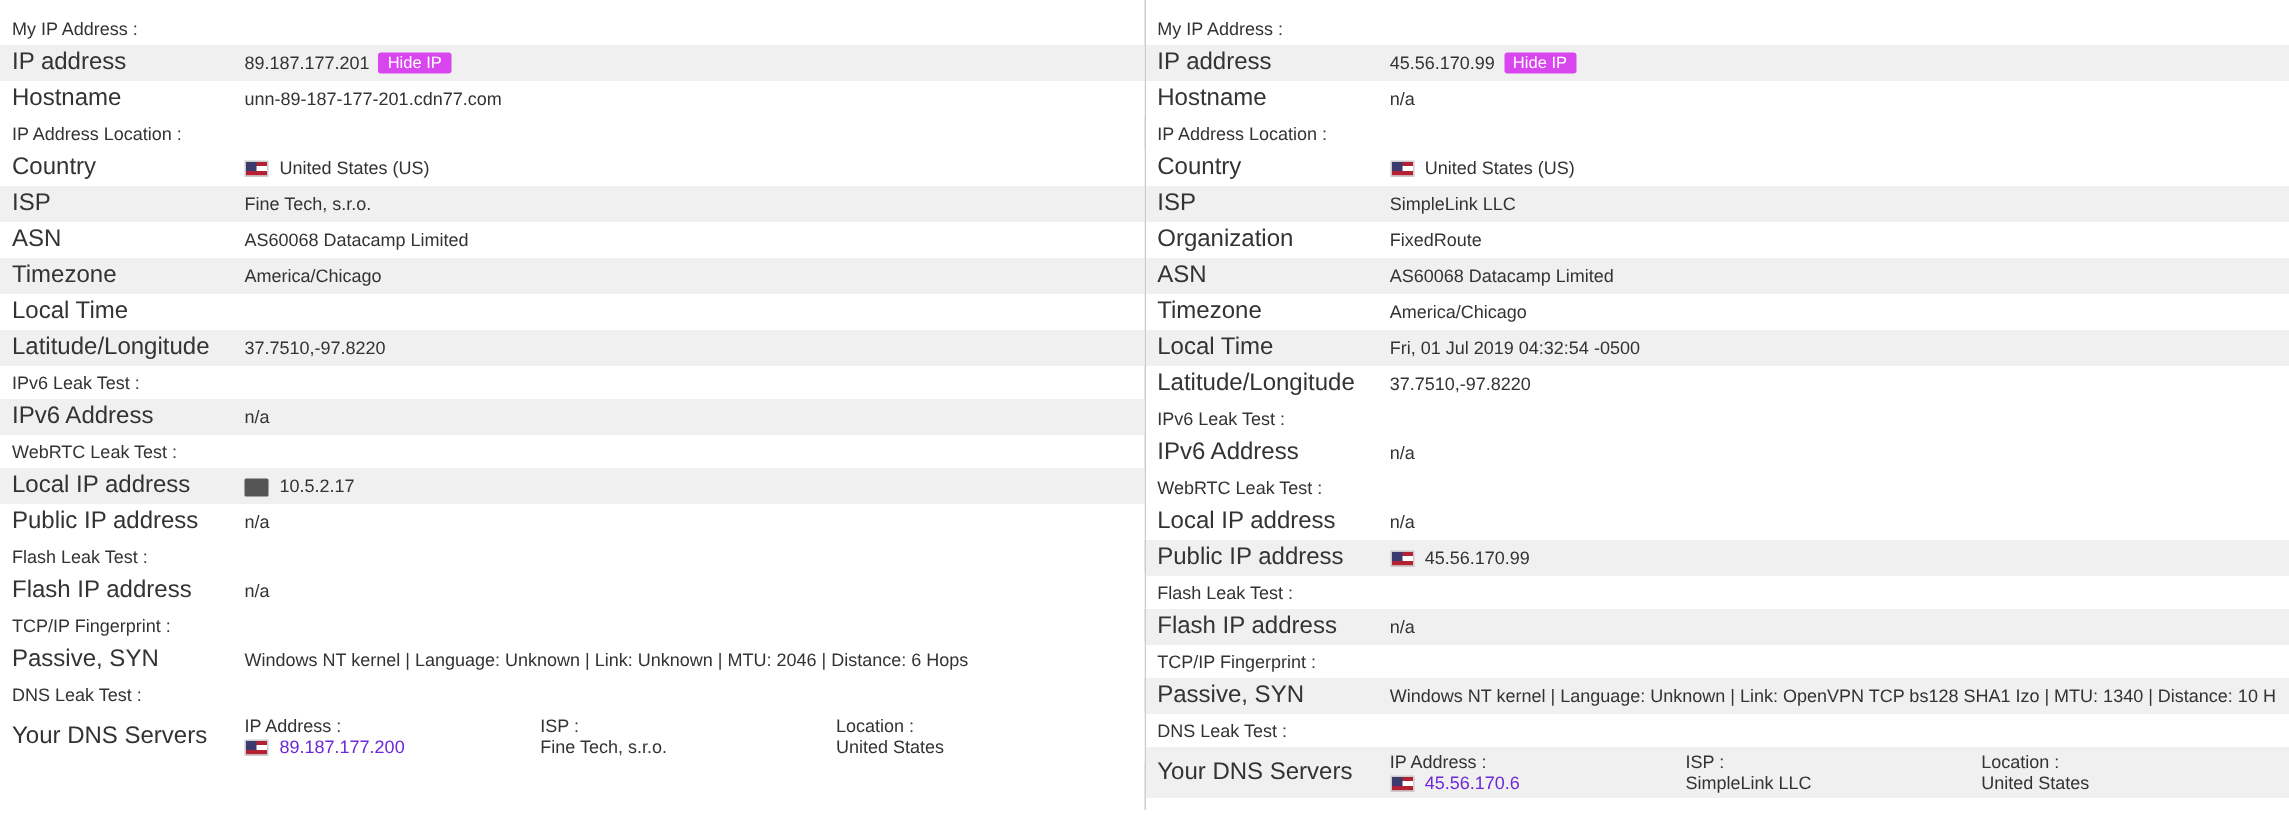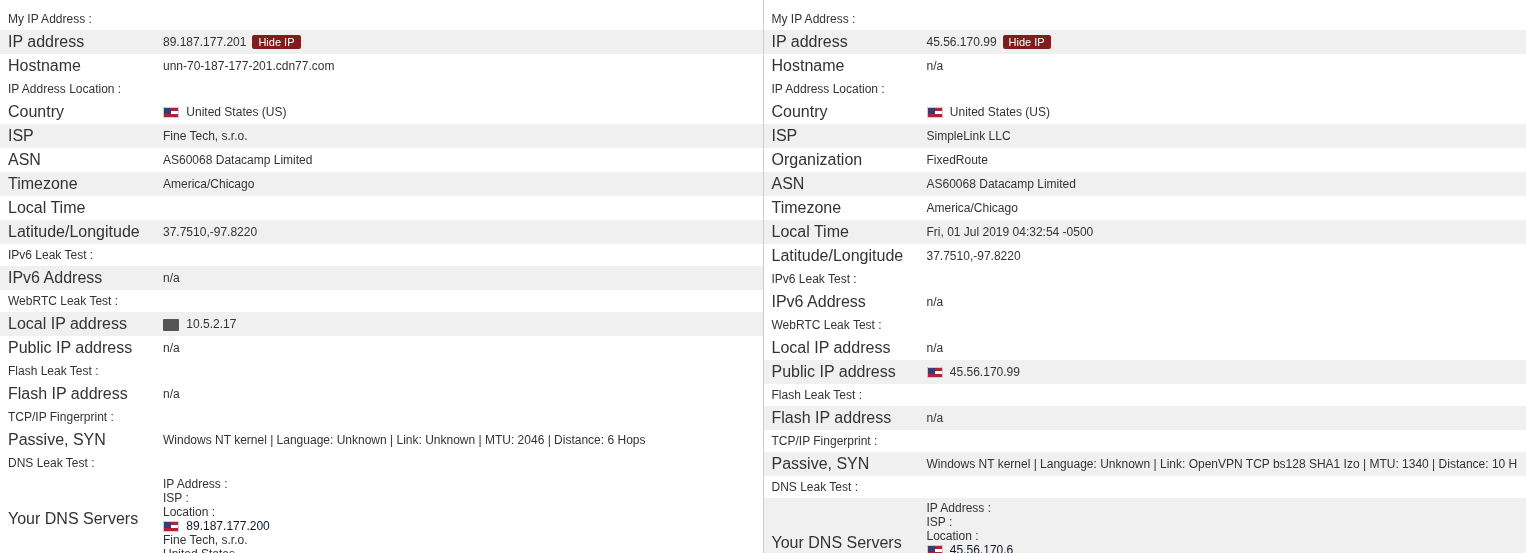--- a/index.html
+++ b/index.html
@@ -44,21 +44,21 @@
       min-width: 155px;
       color: #333;
       font-size: 16px;
     }
     .value {
       flex: 1;
       color: #333;
       font-size: 12px;
     }
     .hide-ip-btn {
-      background-color: #7f1d1d;
+      background-color: #d946ef;
       color: #fff;
       border: none;
       padding: 1px 6px;
       font-size: 11px;
       cursor: pointer;
       margin-left: 6px;
       border-radius: 2px;
     }
     .flag {
       display: inline-block;
@@ -84,28 +84,27 @@
       width: 16px;
       height: 12px;
       margin-right: 4px;
       vertical-align: middle;
       background: #555;
       border-radius: 1px;
     }
     .sub-table {
       display: flex;
       width: 100%;
-      flex-direction: column;
     }
     .sub-col {
       flex: 1;
       font-size: 12px;
     }
     a {
-      color: #0f172a;
+      color: #6d28d9;
       text-decoration: none;
     }
     .ip-value {
       display: flex;
       align-items: flex-start;
     }
   </style>
 </head>
 <body>
 
@@ -118,21 +117,21 @@
     <div class="row">
       <div class="label">IP address</div>
       <div class="value ip-value">
         <span>89.187.177.201</span>
         <button class="hide-ip-btn">Hide IP</button>
       </div>
     </div>
 
     <div class="row">
       <div class="label">Hostname</div>
-      <div class="value">unn-70-187-177-201.cdn77.com</div>
+      <div class="value">unn-89-187-177-201.cdn77.com</div>
     </div>
 
     <div class="section-header">IP Address Location :</div>
 
     <div class="row">
       <div class="label">Country</div>
       <div class="value">
         <span class="flag"></span>
         <span>United States (US)</span>
       </div>

